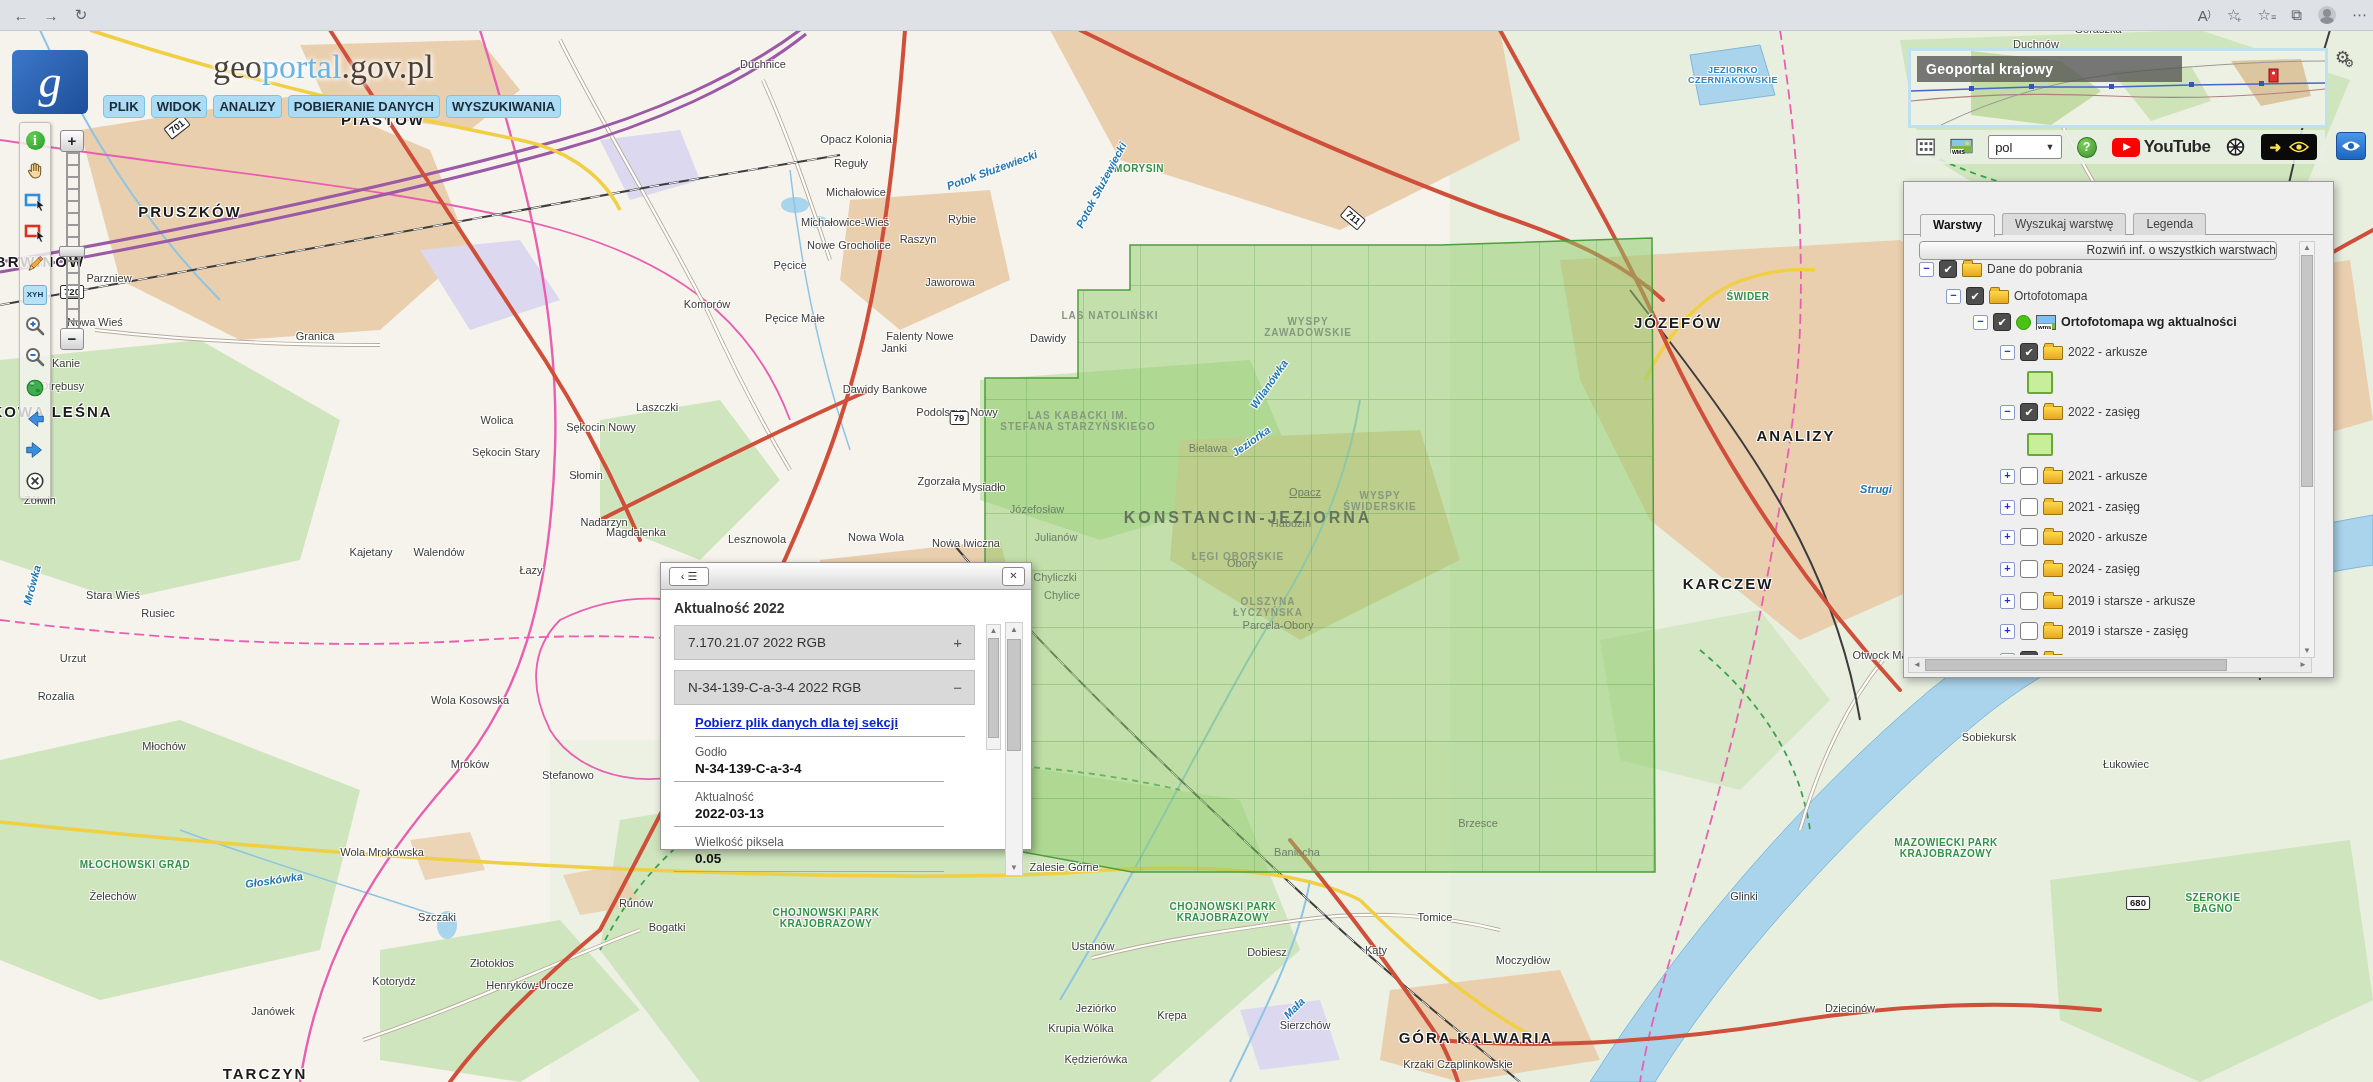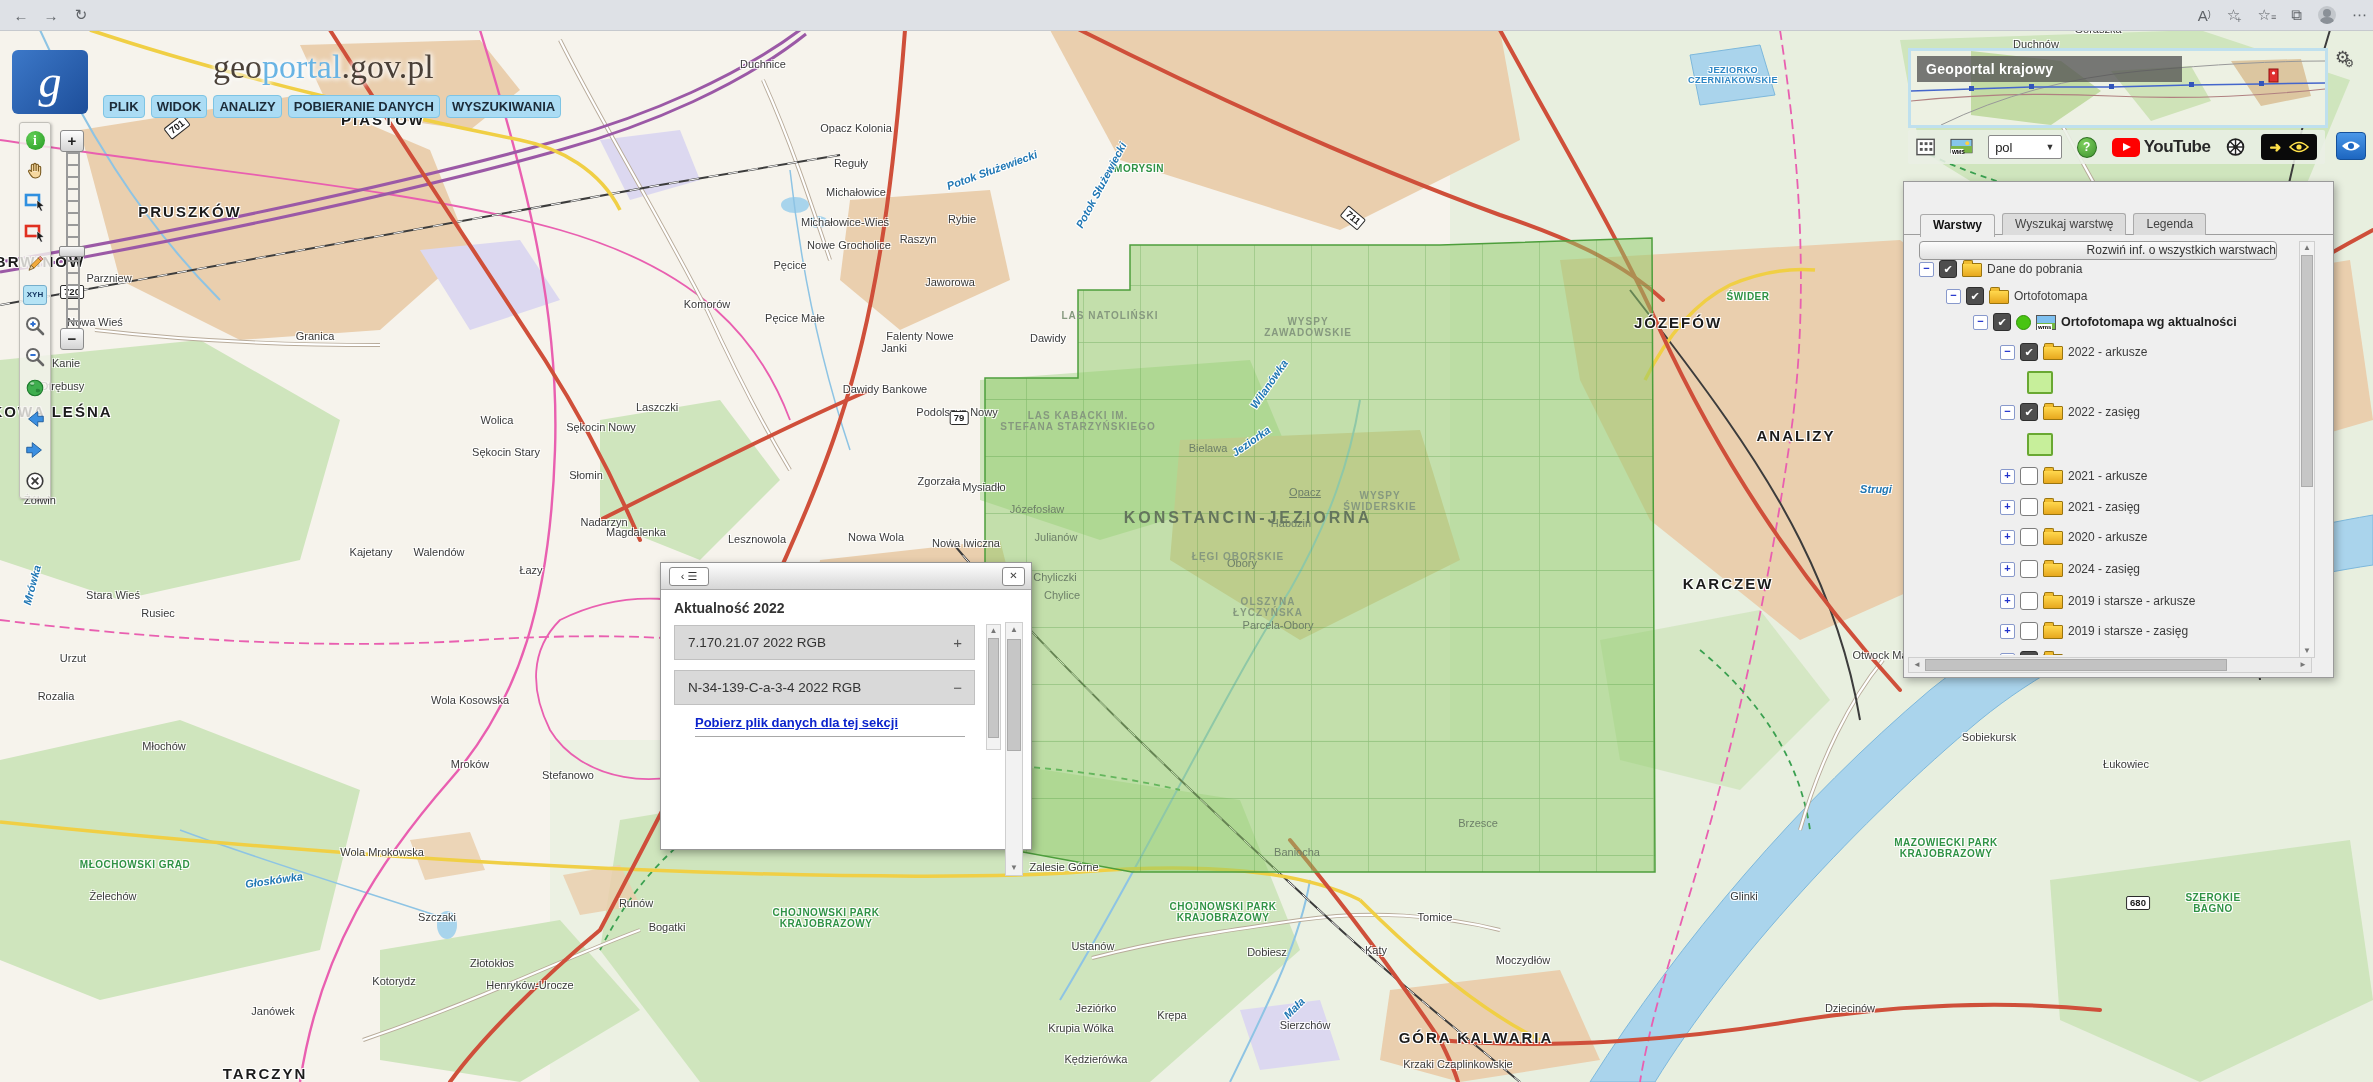--- a/index.html
+++ b/index.html
@@ -283,21 +283,21 @@
     <span class="lbl city" style="left: 190px; top: 211px;">PRUSZKÓW</span>
     <span class="lbl city" style="left: 40px; top: 261px;">BRWINÓW</span>
     <span class="lbl city" style="left: 52px; top: 411px;">KOWA LEŚNA</span>
     <span class="lbl city" style="left: 1678px; top: 322px;">JÓZEFÓW</span>
     <span class="lbl city" style="left: 1796px; top: 435px;">ANALIZY</span>
     <span class="lbl city" style="left: 1728px; top: 583px;">KARCZEW</span>
     <span class="lbl city" style="left: 1476px; top: 1037px;">GÓRA KALWARIA</span>
     <span class="lbl city" style="left: 265px; top: 1073px;">TARCZYN</span>
     <span class="lbl city-under" style="left: 1248px; top: 518px;">KONSTANCIN-JEZIORNA</span>
     <span class="lbl town" style="left: 763px; top: 64px;">Duchnice</span>
-    <span class="lbl town" style="left: 856px; top: 128px;">Opacz Kolonia</span>
+    <span class="lbl town" style="left: 856px; top: 139px;">Opacz Kolonia</span>
     <span class="lbl town" style="left: 851px; top: 163px;">Reguły</span>
     <span class="lbl town" style="left: 856px; top: 192px;">Michałowice</span>
     <span class="lbl town" style="left: 845px; top: 222px;">Michałowice-Wieś</span>
     <span class="lbl town" style="left: 849px; top: 245px;">Nowe Grocholice</span>
     <span class="lbl town" style="left: 918px; top: 239px;">Raszyn</span>
     <span class="lbl town" style="left: 962px; top: 219px;">Rybie</span>
     <span class="lbl town" style="left: 950px; top: 282px;">Jaworowa</span>
     <span class="lbl town" style="left: 920px; top: 336px;">Falenty Nowe</span>
     <span class="lbl town" style="left: 1048px; top: 338px;">Dawidy</span>
     <span class="lbl town" style="left: 885px; top: 389px;">Dawidy Bankowe</span>
@@ -513,20 +513,37 @@
     <div class="pt-close">✕</div>
   </div>
   <div class="popup-body">
     <div class="popup-hdr">Aktualność 2022</div>
     <div>
         <div class="acc-bar"><span>7.170.21.07 2022 RGB</span><span class="tg">+</span></div>
         <div class="acc-bar"><span>N-34-139-C-a-3-4 2022 RGB</span><span class="tg">−</span></div>
       </div>
     <a class="dl-link">Pobierz plik danych dla tej sekcji</a>
     <div class="hr"></div>
+    <div>
+        <div class="fld">
+          <div class="flab">Godło</div>
+          <div class="fval">N-34-139-C-a-3-4</div>
+        </div>
+        <div class="hr" style="margin: 5px 0px 0px;"></div>
+        <div class="fld">
+          <div class="flab">Aktualność</div>
+          <div class="fval">2022-03-13</div>
+        </div>
+        <div class="hr" style="margin: 5px 0px 0px;"></div>
+        <div class="fld">
+          <div class="flab">Wielkość piksela</div>
+          <div class="fval">0.05</div>
+        </div>
+        <div class="hr" style="margin: 5px 0px 0px;"></div>
+      </div>
     <div class="sb" style="right:30px;top:34px;width:13px;height:124px;">
       <div class="ar" style="top:1px;">▲</div>
         <div class="sb-thumb" style="top:13px;height:98px;"></div>
     </div>
     <div class="sb" style="right:8px;top:32px;width:16px;height:252px;">
       <div class="ar" style="top:2px;">▲</div>
         <div class="sb-thumb" style="top:16px;height:110px;"></div>
         <div class="ar" style="bottom:2px;">▼</div>
     </div>
   </div>

